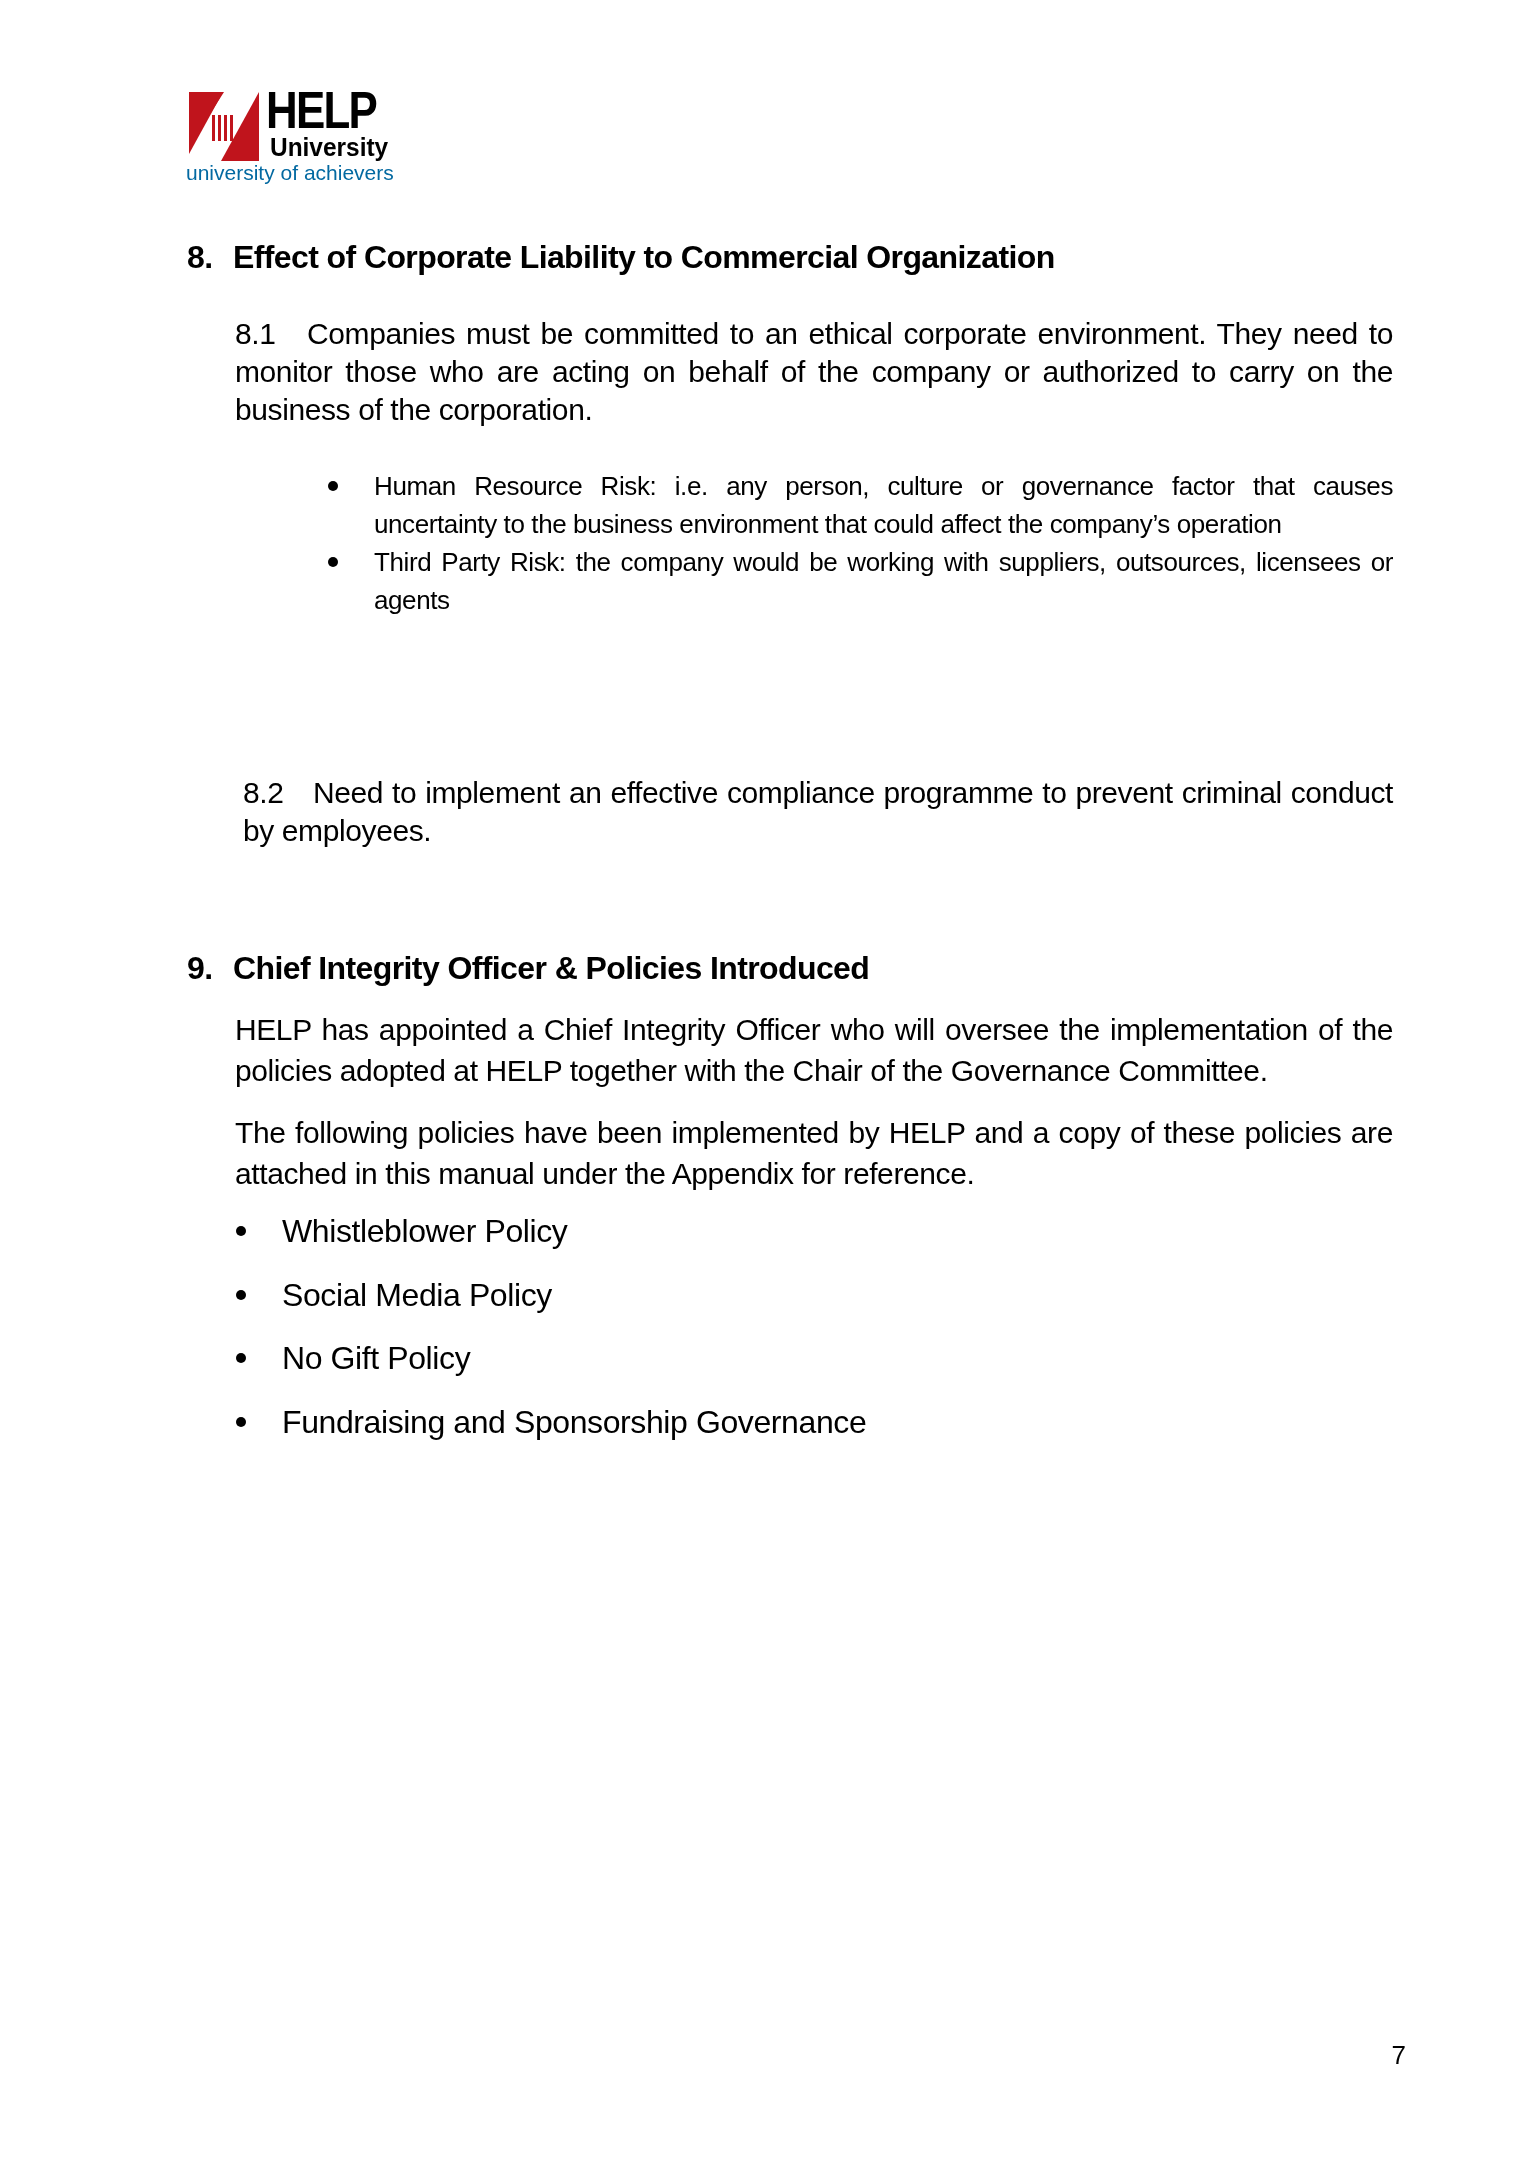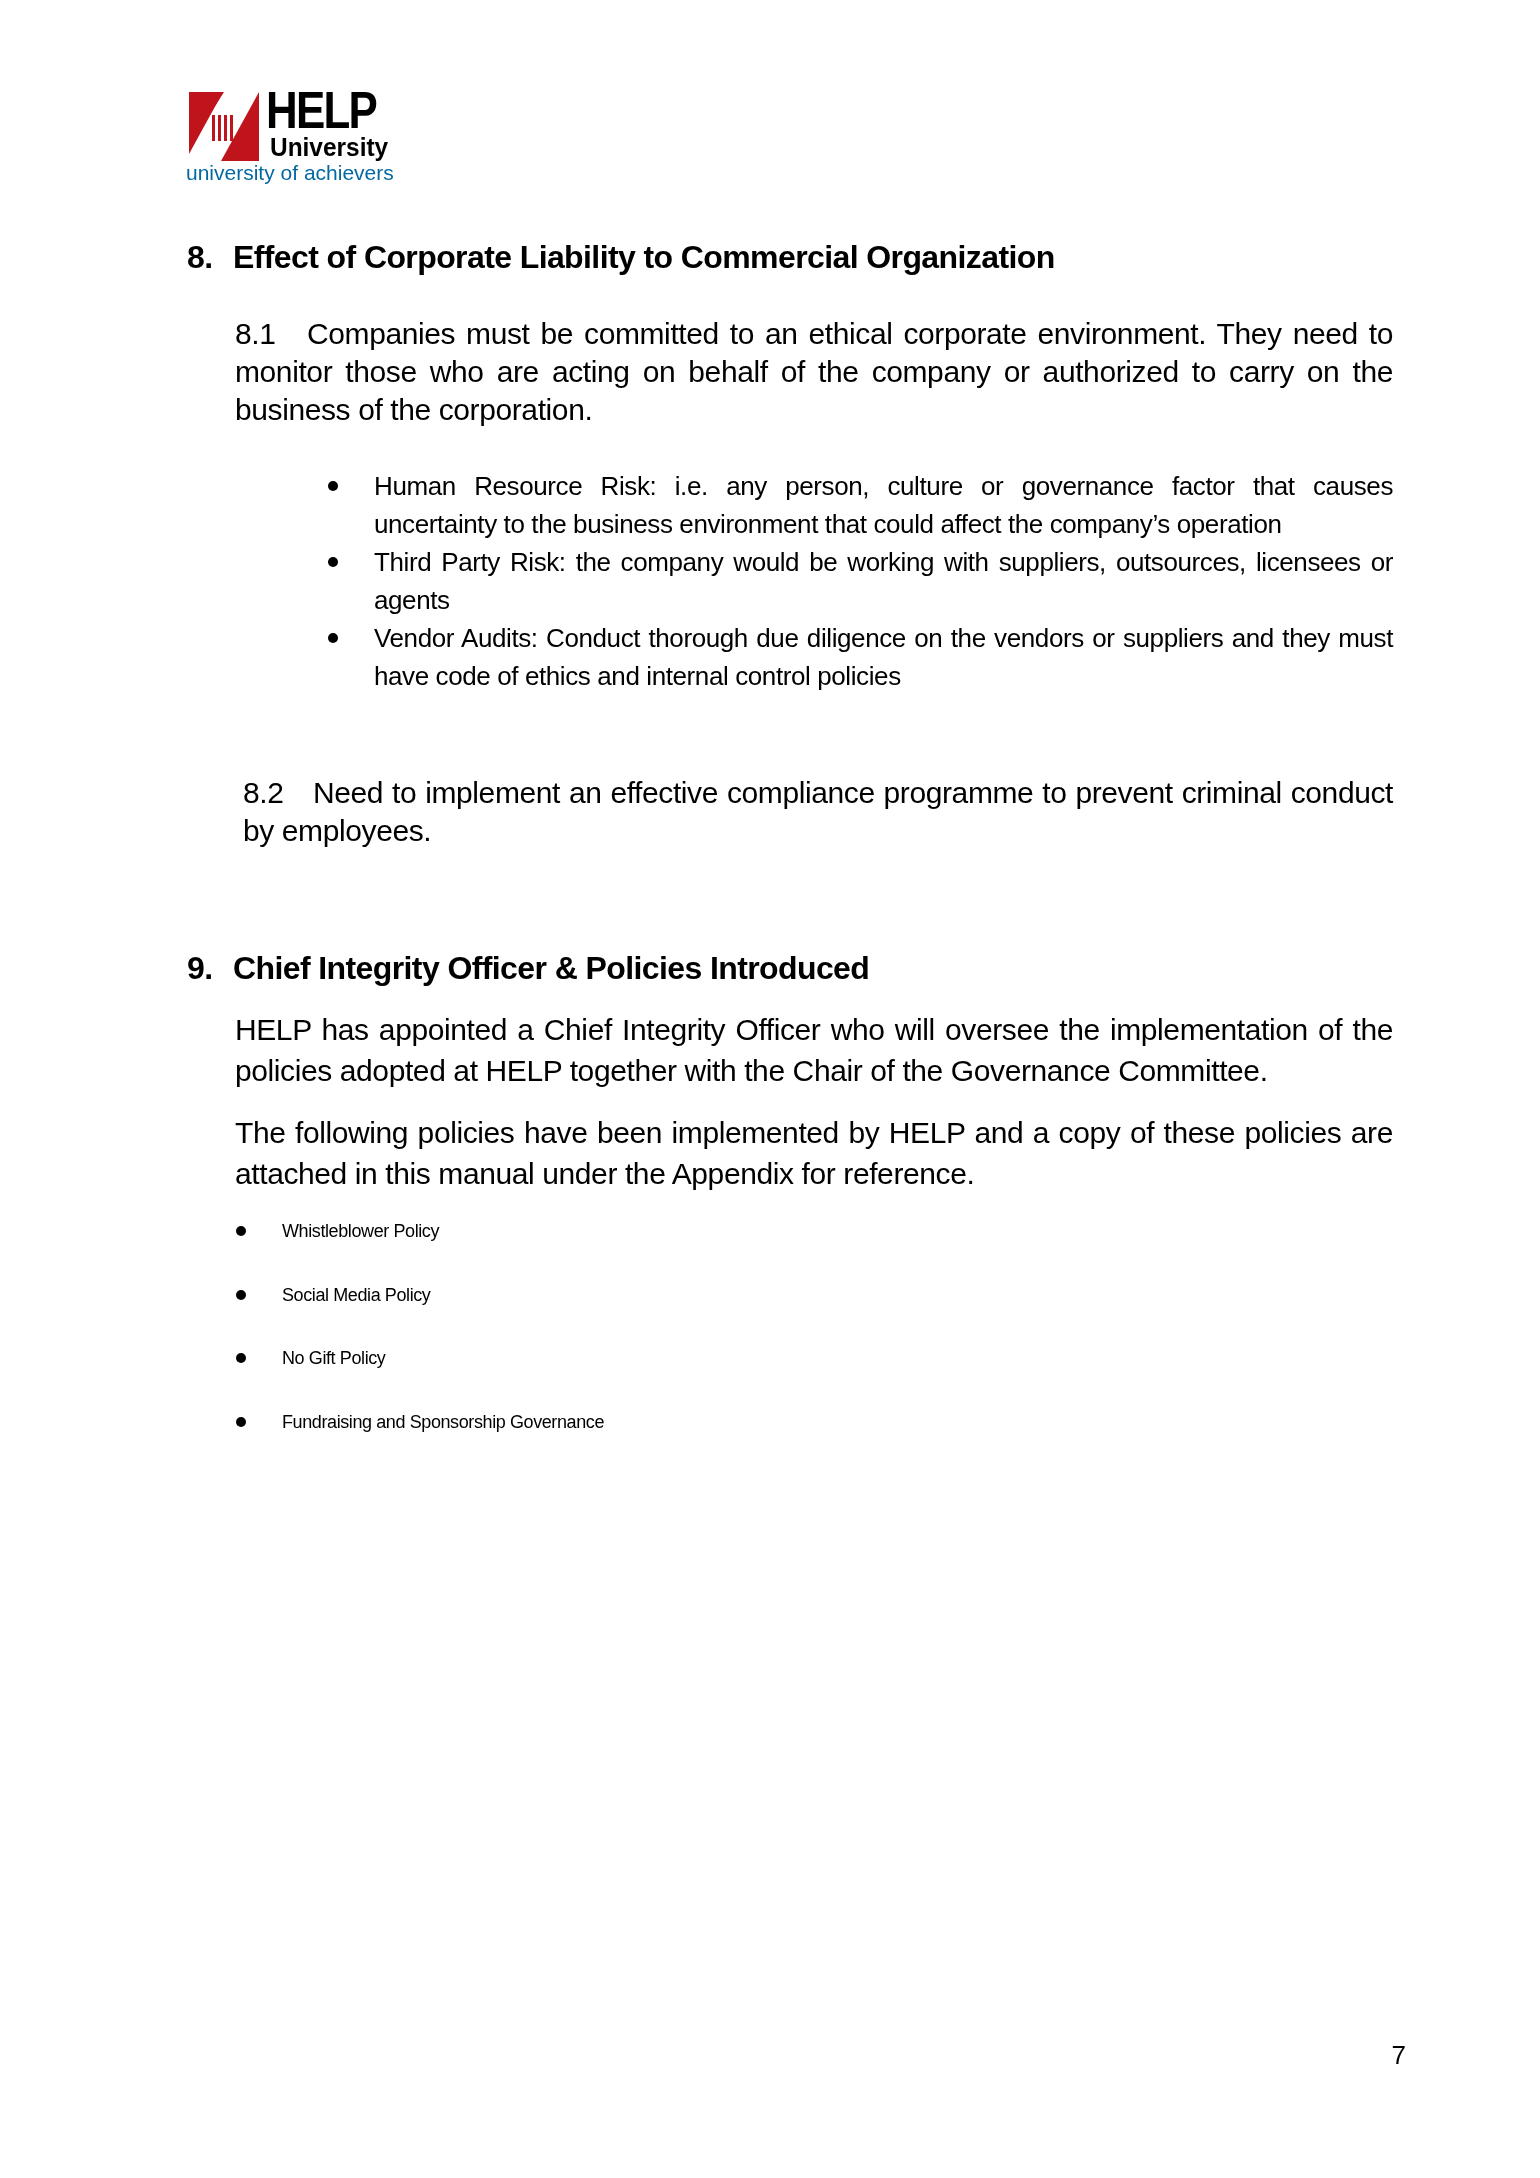--- a/index.html
+++ b/index.html
@@ -141,21 +141,21 @@
       left: 233px;
       top: 1212px;
       margin: 0;
       padding: 0;
       list-style: none;
     }
     .policy-item {
       position: relative;
       padding-left: 49px;
       height: 63.5px;
-      font-size: 18px;
+      font-size: 32px;
       line-height: 38px;
       letter-spacing: -0.4px;
       white-space: nowrap;
     }
     .policy-item .bullet {
       left: 3px;
       top: 14px;
     }
 
     .page-number {
@@ -205,24 +205,20 @@
 
     <ul class="risk-list">
       <li class="risk-item">
         <span class="bullet"></span>
         <span>Human Resource Risk: i.e. any person, culture or governance factor that causes uncertainty to the business environment that could affect the company’s operation</span>
       </li>
       <li class="risk-item">
         <span class="bullet"></span>
         <span>Third Party Risk: the company would be working with suppliers, outsources, licensees or agents</span>
       </li>
-      <li class="risk-item">
-        <span class="bullet"></span>
-        <span>Vendor Audits: Conduct thorough due diligence on the vendors or suppliers and they must have code of ethics and internal control policies</span>
-      </li>
     </ul>
 
     <div class="para para-82">
       <span class="num" style="width:70px;">8.2</span><span>Need to implement an effective compliance programme to prevent criminal conduct by employees.</span>
     </div>
 
     <div class="heading" style="top:953px;">
       <span class="num">9.</span><span>Chief Integrity Officer &amp; Policies Introduced</span>
     </div>
 

